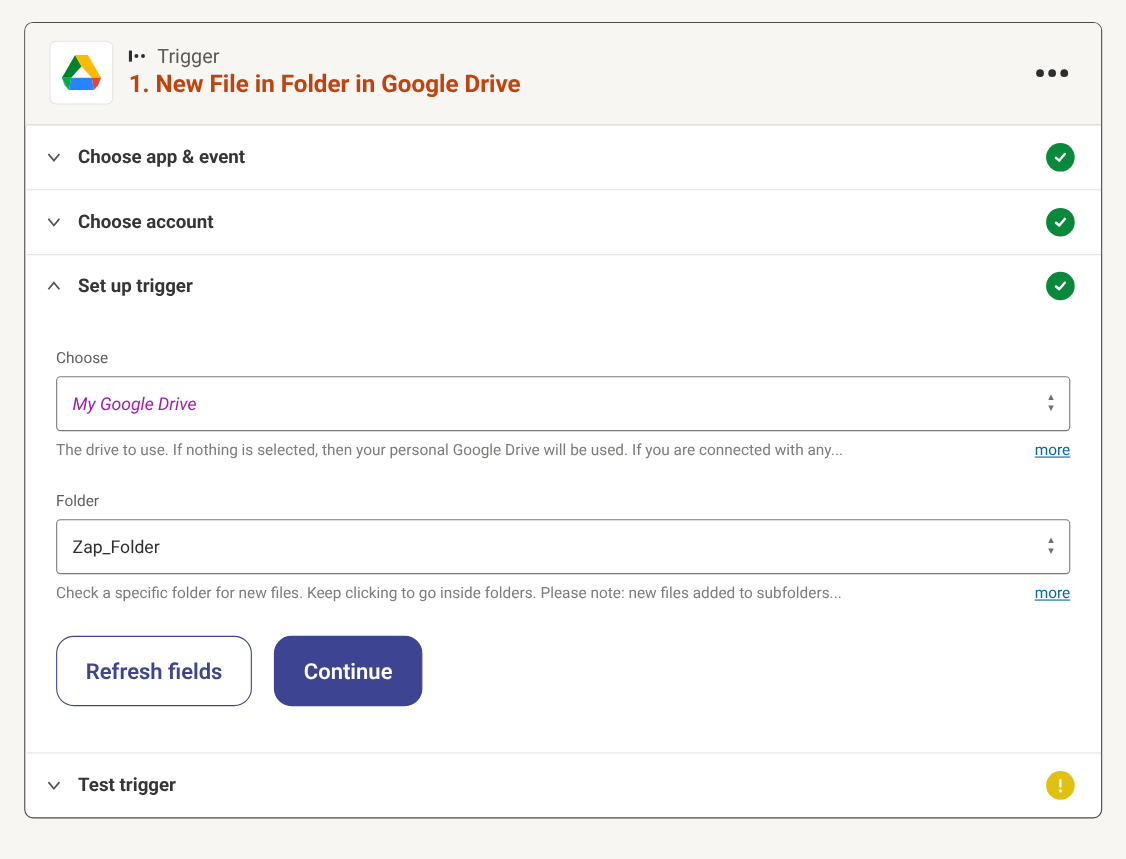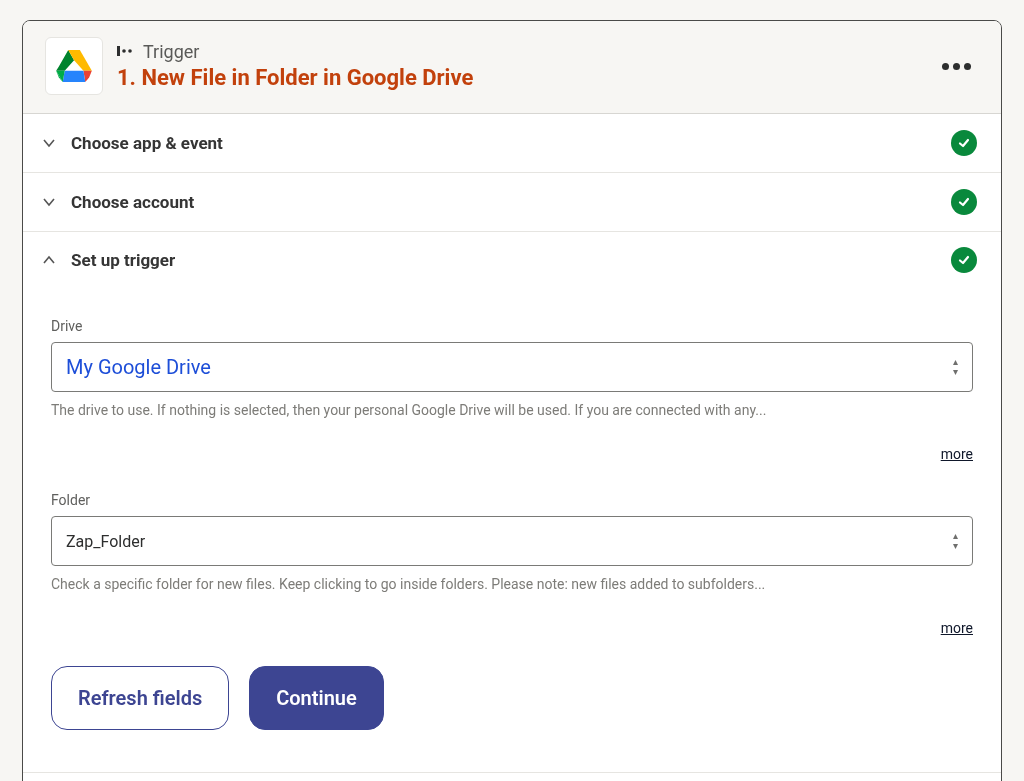--- a/index.html
+++ b/index.html
@@ -74,27 +74,27 @@
   .field-block { margin-bottom: 30px; }
   .field-label { font-size:14px; color:#5f5f5d; margin-bottom:8px; }
   .select-box {
     display:flex; align-items:center;
     height:48px;
     border:1px solid #7a7a77;
     border-radius:4px;
     padding: 0 14px;
     cursor:pointer;
   }
-  .select-placeholder { color:#1d4ed8; font-size:20px; }
+  .select-placeholder { color:#a21caf; font-size:16px;font-style:italic; }
   .select-value { color:#2d2e2e; font-size:16px; }
   .select-spin { margin-left:auto; color:#6f6f6d; display:flex; flex-direction:column; line-height:0.6; font-size:10px; }
   .spin-arrow { line-height:1; }
   .help-row { display:flex; align-items:flex-start; margin-top:10px; }
   .help-text { font-size:14px; color:#7d7c78; flex:1; white-space:nowrap; overflow:hidden; text-overflow:ellipsis; padding-right:12px; }
-  .more-link { font-size:14px; color:#0f172a; text-decoration:underline; cursor:pointer;margin-top:44px; }
+  .more-link { font-size:14px; color:#0369a1; text-decoration:underline; cursor:pointer; }
   .button-row { display:flex; gap:20px; margin-top:10px; }
   .btn {
     height:64px;
     border-radius:16px;
     font-size:20px; font-weight:600;
     display:flex; align-items:center; justify-content:center;
     padding: 0 26px;
     cursor:pointer;
     box-sizing:border-box;
   }
@@ -186,21 +186,21 @@
       <span class="status-badge status-ok">
         <svg width="14" height="14" viewBox="0 0 14 14">
             <polyline points="3,7.5 6,10 11,4" fill="none" stroke="#fff" stroke-width="2.2" stroke-linecap="round" stroke-linejoin="round"></polyline>
           </svg>
       </span>
     </div>
 
     <div class="setup-body">
 
       <div class="field-block">
-        <div class="field-label">Drive</div>
+        <div class="field-label">Choose</div>
         <div class="select-box">
           <span class="select-placeholder">My Google Drive</span>
           <span class="select-spin">
             <span class="spin-arrow">▴</span>
               <span class="spin-arrow">▾</span>
           </span>
         </div>
         <div class="help-row">
           <span class="help-text">The drive to use. If nothing is selected, then your personal Google Drive will be used. If you are connected with any...</span>
           <span class="more-link">more</span>

